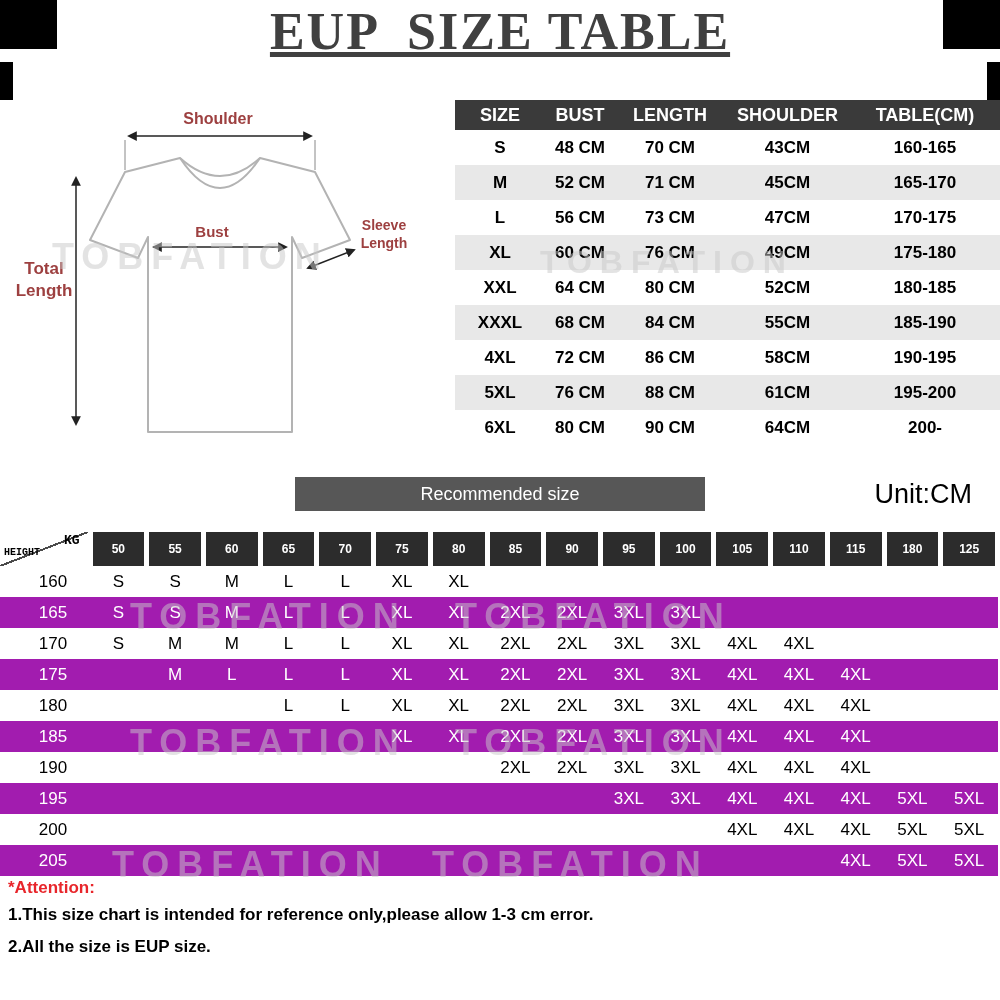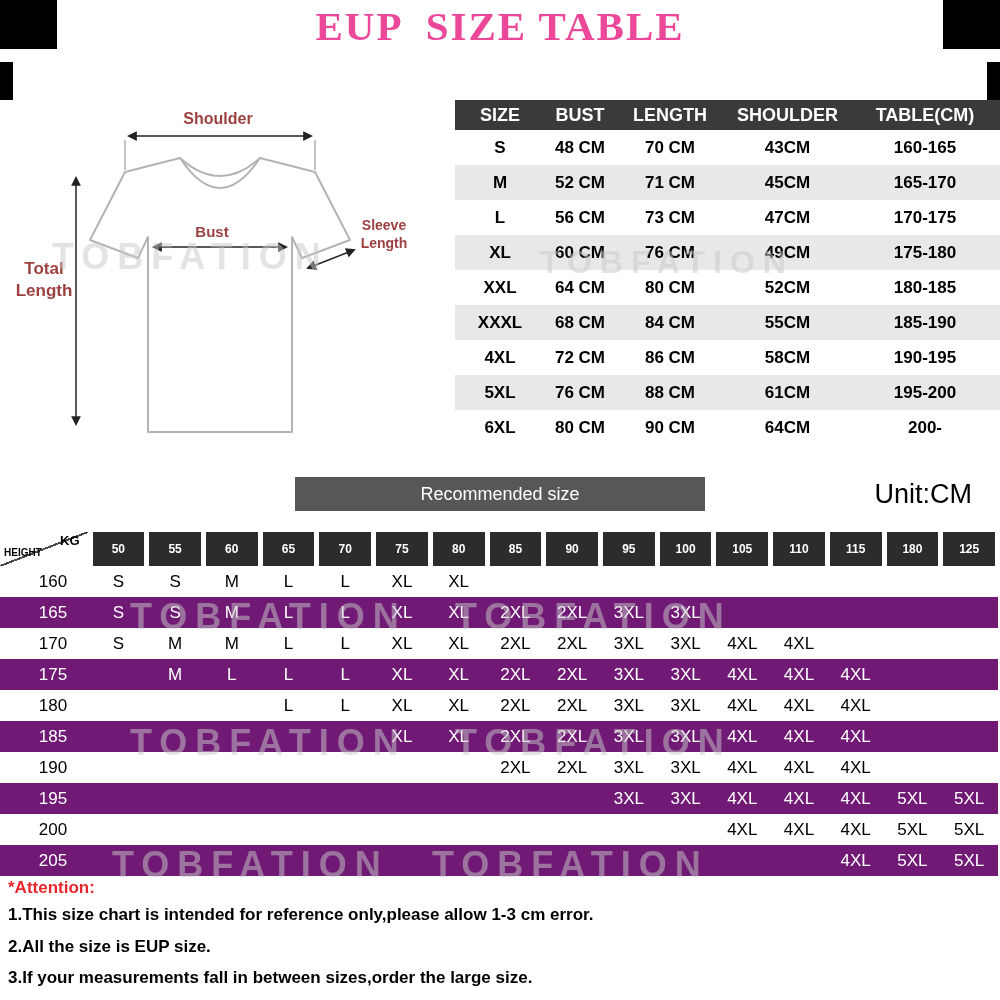--- a/index.html
+++ b/index.html
@@ -7,22 +7,22 @@
   .page { position:relative; width:1000px; height:1000px; background:#fff; overflow:hidden; margin:0 auto; }
 
   .corner { position:absolute; background:#000; }
   .corner.tl { left:0; top:0; width:57px; height:49px; }
   .corner.tr { right:0; top:0; width:57px; height:49px; }
   .edge { position:absolute; background:#000; }
   .edge.l { left:0; top:62px; width:13px; height:38px; }
   .edge.r { right:0; top:62px; width:13px; height:38px; }
 
   .title { position:absolute; left:0; right:0; top:2px; text-align:center;
-           font-family:"Liberation Serif", serif; font-size:41px; font-weight:700;
-           letter-spacing:2px; white-space:pre; color:#ec4899; }
+           font-family:"Liberation Serif", serif; font-size:52px; font-weight:700;
+           letter-spacing:2px; white-space:pre; color:#404040;text-decoration:underline; }
 
   .shirt { position:absolute; left:10px; top:90px; }
   .shirt text { font-family:"Liberation Sans", sans-serif; }
 
   .size-table { position:absolute; left:455px; top:100px; width:545px;
                 border-collapse:collapse; table-layout:fixed; }
   .size-table th { background:#3a3a3a; color:#fff; font-size:18px; font-weight:700;
                    height:30px; text-align:center; }
   .size-table td { text-align:center; font-size:17px; font-weight:700; height:35px; color:#000; }
   .size-table tr.alt td { background:#e8e8e8; }
@@ -32,26 +32,26 @@
              display:flex; align-items:center; justify-content:center; }
   .unit { position:absolute; right:28px; top:479px; font-size:27px; color:#000; }
 
   .matrix { position:absolute; left:0; top:532px; width:1000px;
             border-collapse:collapse; table-layout:fixed; }
   .matrix th.kg-cell { background:#2c2c2c; color:#fff; font-size:12px; font-weight:700;
                        height:34px; border-left:5px solid #fff; border-right:5px solid #fff;
                        text-align:center; }
   .matrix th.corner-cell { position:relative; height:34px;
       background:linear-gradient(to bottom right, #fff calc(50% - 1px), #4a4a4a calc(50% - 1px), #4a4a4a calc(50% + 1px), #fff calc(50% + 1px));
-      border-right:5px solid #fff; }
+      border-right:5px solid #fff;font-family:Liberation Mono, monospace; }
   .matrix .kg-label { position:absolute; top:1px; right:8px; font-size:13px; font-weight:700; color:#000; }
   .matrix .height-label { position:absolute; bottom:8px; left:4px; font-size:10px; font-weight:700; color:#000; }
   .matrix td { height:31px; font-size:17px; text-align:center; vertical-align:middle; color:#000; }
   .matrix td.hcol { text-align:center; padding-left:16px; }
-  .matrix tr.dark { background:#701a75;margin-top:9px; }
+  .matrix tr.dark { background:#a21caf;margin-top:9px; }
   .matrix tr.dark td { color:#fff; }
 
   .wm { position:absolute; font-size:36px; font-weight:700; letter-spacing:8px;
         color:#c9c9c9; opacity:.5; z-index:5; pointer-events:none; white-space:nowrap; }
 
   .attn-title { position:absolute; left:8px; top:878px; color:#e8262b; font-size:17px; font-weight:700; }
   .note { position:absolute; left:8px; font-size:17px; font-weight:700; color:#000; }
   .n1 { top:905px; } .n2 { top:937px; } .n3 { top:968px; }
 </style>
 </head>
@@ -407,15 +407,14 @@
   <div class="wm" style="left:130px; top:596px;">TOBFATION</div>
   <div class="wm" style="left:455px; top:596px;">TOBFATION</div>
   <div class="wm" style="left:130px; top:722px;">TOBFATION</div>
   <div class="wm" style="left:455px; top:722px;">TOBFATION</div>
   <div class="wm" style="left:112px; top:844px;">TOBFATION</div>
   <div class="wm" style="left:432px; top:844px;">TOBFATION</div>
 
   <div class="attn-title">*Attention:</div>
   <div class="note n1">1.This size chart is intended for reference only,please allow 1-3 cm error.</div>
   <div class="note n2">2.All the size is EUP size.</div>
-  <div class="note n3">3.If your measurements fall in between sizes,order the large size.</div>
 
 </div>
 
 </body></html>

